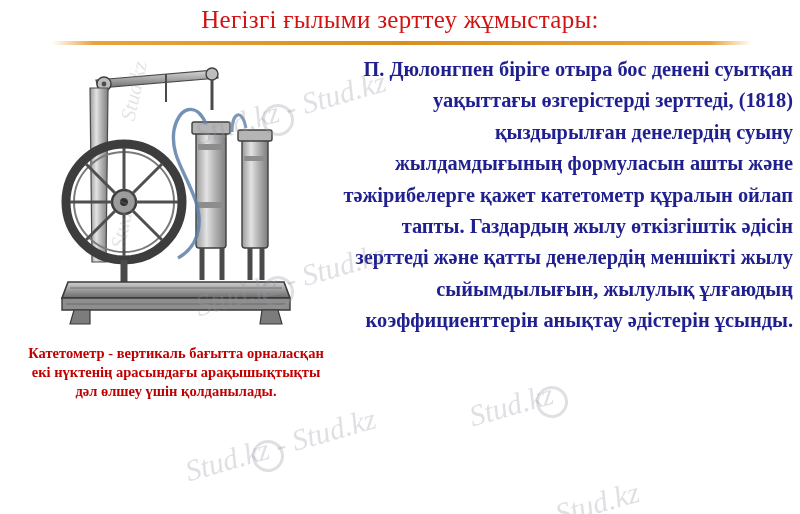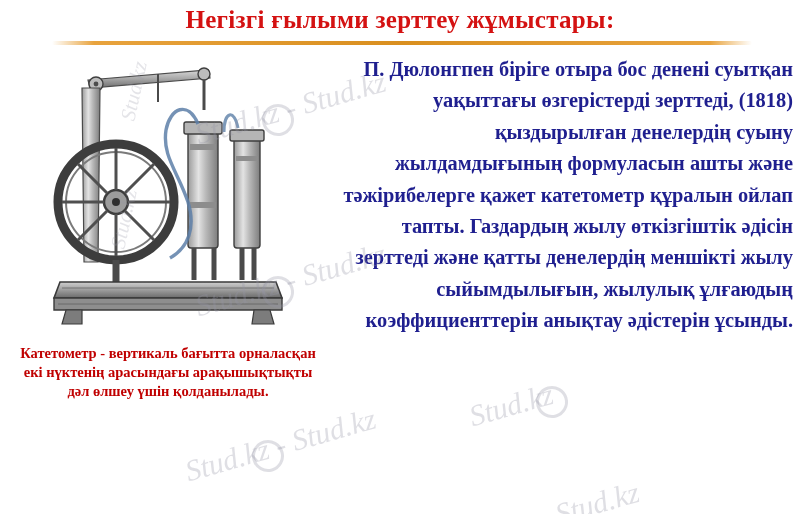--- a/index.html
+++ b/index.html
@@ -25,42 +25,42 @@
   .title-wrap {
     position: absolute;
     top: 0;
     left: 0;
     width: 800px;
     height: 46px;
     text-align: center;
   }
   .title {
     font-family: "Liberation Serif", serif;
-    font-weight: bold;
+    font-weight: normal;
     font-size: 25px;
     color: #d41212;
     letter-spacing: 0.3px;
     line-height: 40px;
     white-space: nowrap;
   }
   .title-rule {
     position: absolute;
     top: 41px;
     left: 52px;
     width: 700px;
     height: 4px;
     background: linear-gradient(to right, #ffffff 0%, #e8a33d 6%, #d98f1f 50%, #e8a33d 94%, #ffffff 100%);
     border-radius: 2px;
   }
 
   
   .left-col {
     position: absolute;
     top: 52px;
-    left: 18px;
+    left: 26px;
     width: 300px;
     height: 455px;
   }
   .engraving {
     position: relative;
     width: 260px;
     height: 285px;
     margin: 0 auto;
   }
 

